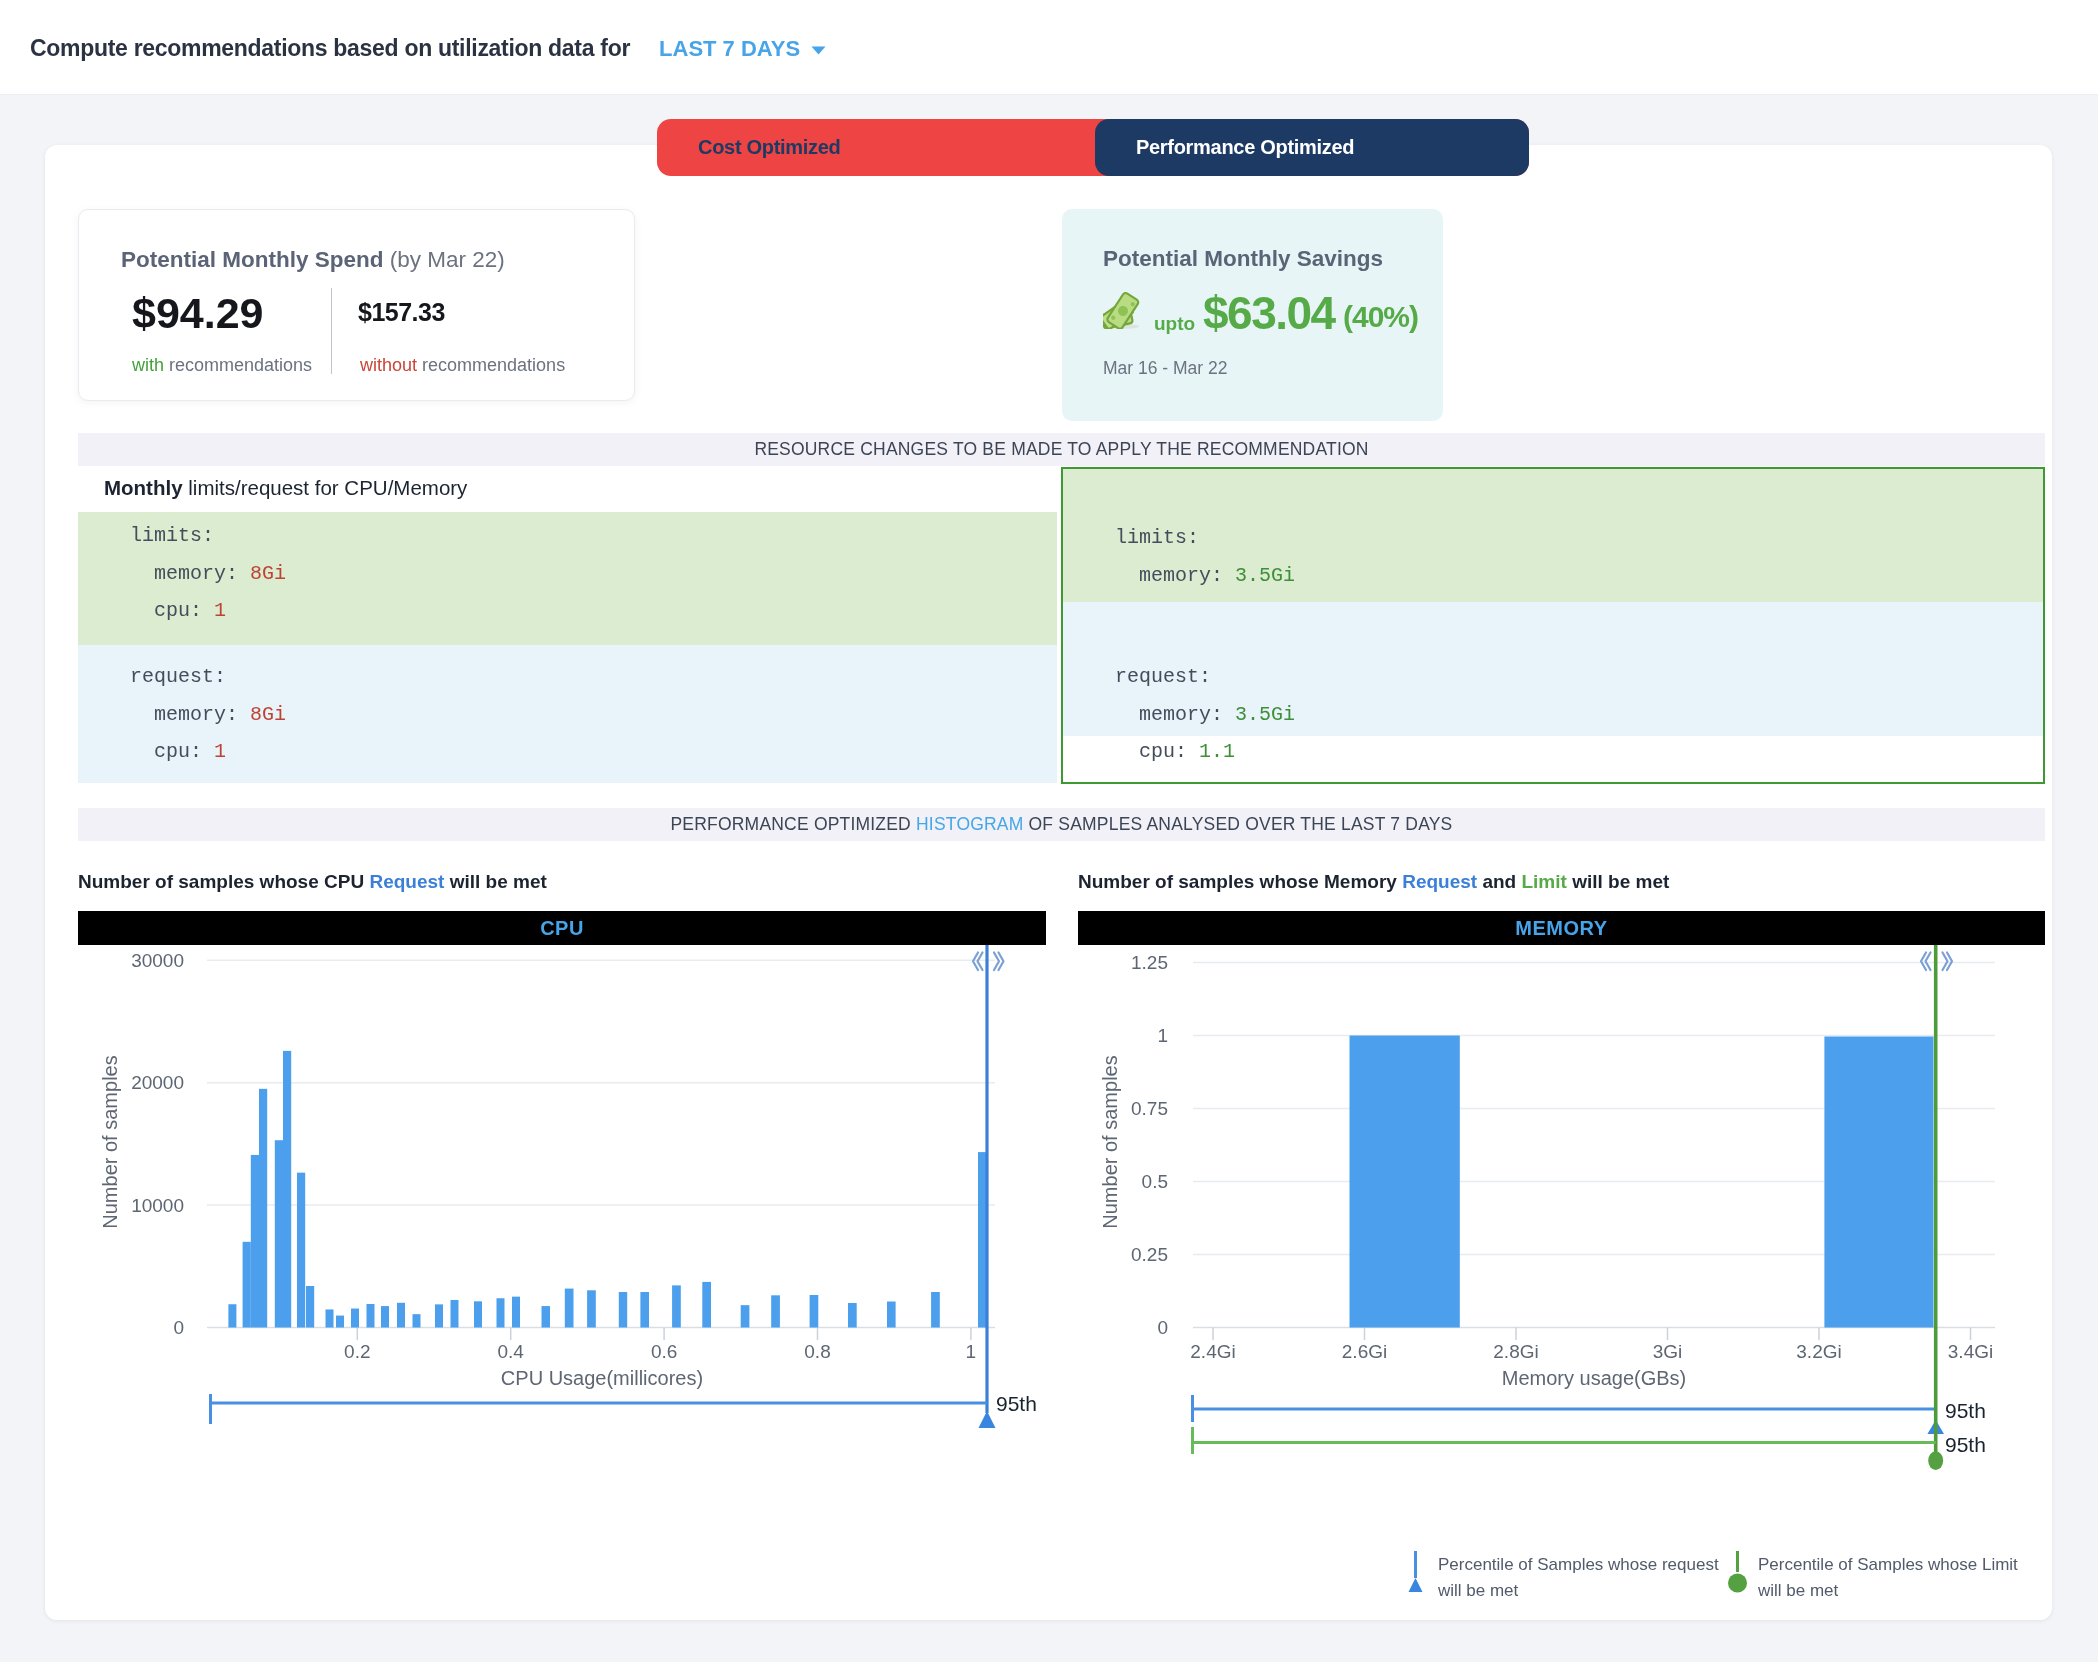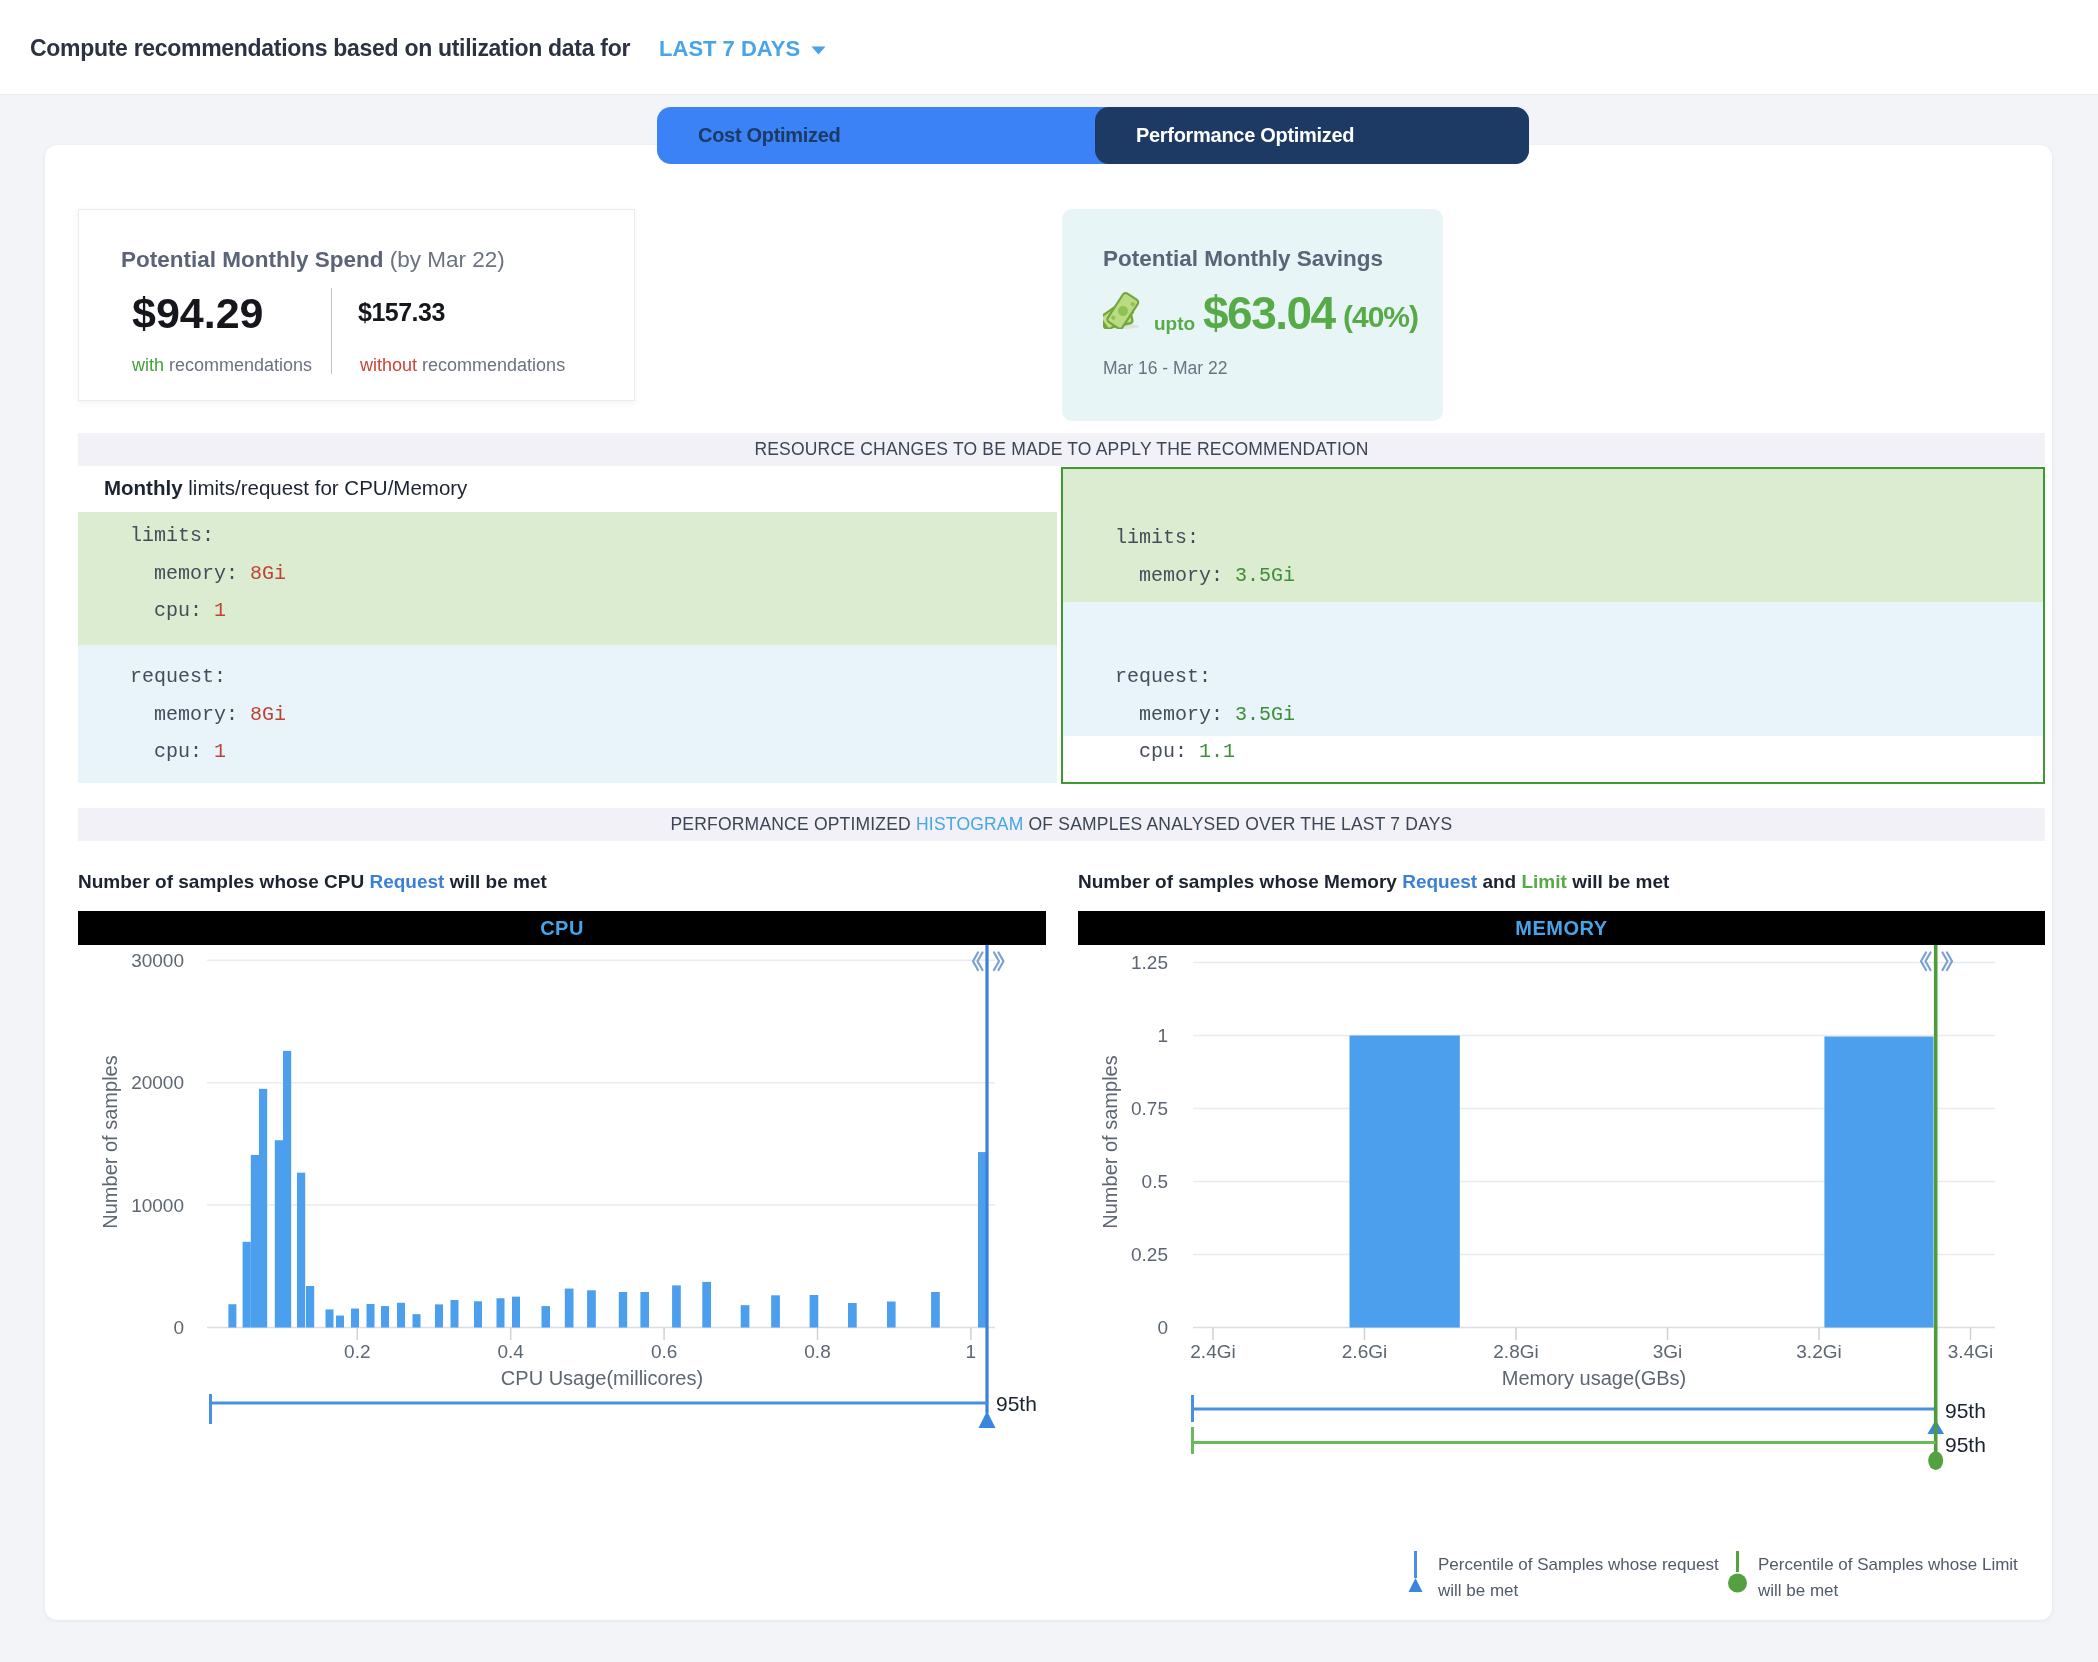--- a/index.html
+++ b/index.html
@@ -1,24 +1,24 @@
 <!DOCTYPE html>
 <html><head><meta charset="utf-8">
 <style>
 *{margin:0;padding:0;box-sizing:border-box}
 html,body{width:2098px;height:1662px;background:#f3f4f7;font-family:"Liberation Sans",sans-serif;position:relative;overflow:hidden}
 .abs{position:absolute}
 .hdr{left:0;top:0;width:2098px;height:95px;background:#fff;border-bottom:1px solid #ebedf1}
 .hdr .t{position:absolute;left:30px;top:37px;font-size:23px;font-weight:bold;color:#2b3342;white-space:nowrap;line-height:1;letter-spacing:-0.3px}
 .hdr .blue{color:#47a4e9;font-size:22px;letter-spacing:0}
 .card{left:45px;top:145px;width:2007px;height:1475px;background:#fff;border-radius:12px;box-shadow:0 1px 4px rgba(20,30,60,.07)}
-.tabs{left:657px;top:107px;width:872px;height:57px;background:#3b82f6;border-radius:14px}
+.tabs{left:657px;top:119px;width:872px;height:57px;background:#ef4444;border-radius:14px}
 .tabdark{position:absolute;left:438px;top:0;width:434px;height:57px;background:#1d3a64;border-radius:14px}
 .tabtxt{position:absolute;top:0;height:57px;line-height:57px;font-size:20px;font-weight:bold;white-space:nowrap;letter-spacing:-0.3px}
-.spend{left:78px;top:209px;width:557px;height:192px;background:#fff;border:1px solid #e9ebf0;border-radius:0;box-shadow:0 2px 8px rgba(20,30,60,.05)}
+.spend{left:78px;top:209px;width:557px;height:192px;background:#fff;border:1px solid #e9ebf0;border-radius:10px;box-shadow:0 2px 8px rgba(20,30,60,.05)}
 .save{left:1062px;top:209px;width:381px;height:212px;background:#e7f5f7;border-radius:10px}
 .gray{color:#6b7280}
 .banner{left:78px;width:1967px;height:33px;background:#f1f1f7;text-align:center;font-size:17.5px;font-weight:normal;color:#3c4555;letter-spacing:.2px;white-space:nowrap;display:flex;align-items:center;justify-content:center}
 .code{font-family:"Liberation Mono",monospace;font-size:20px;line-height:37.6px;color:#444d5c;white-space:pre}
 .ctitle{font-size:19px;font-weight:bold;color:#1b2430;white-space:nowrap;line-height:1.2}
 .chead{height:34px;background:#000000;text-align:center;line-height:35px;font-size:20px;font-weight:bold;color:#47a4e9;letter-spacing:.5px}
 .gv{color:#3f8f3a}.rv{color:#bd4434}
 </style></head><body>
 <div class="abs hdr">
     <div class="t">Compute recommendations based on utilization data for<span class="blue" style="margin-left:29px">LAST 7 DAYS</span><svg width="17" height="11" viewBox="0 0 17 11" style="margin-left:10px">

